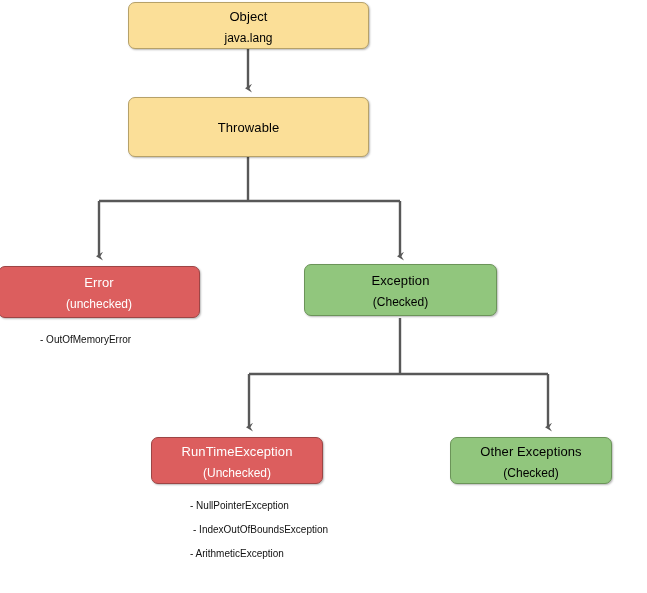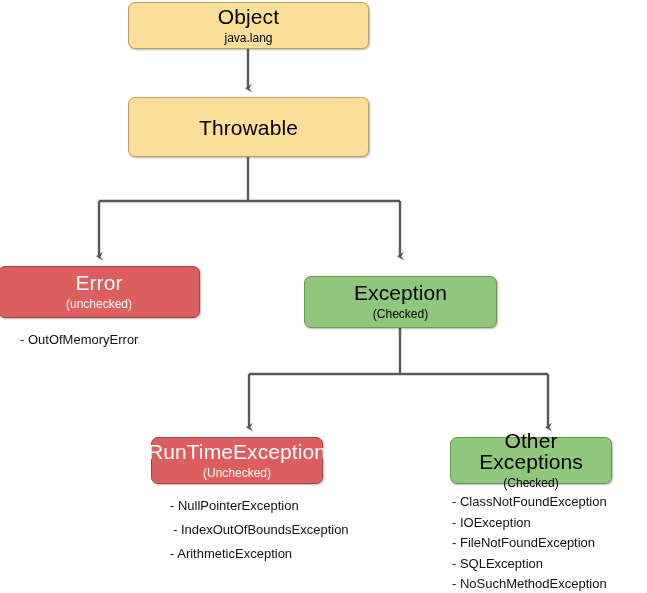--- a/index.html
+++ b/index.html
@@ -26,21 +26,21 @@
     border-radius: 7px;
     border: 1px solid #9a9a9a;
     display: flex;
     flex-direction: column;
     align-items: center;
     justify-content: center;
     box-shadow: 1px 1px 2px rgba(0,0,0,0.28);
     text-align: center;
   }
   .node .title {
-    font-size: 21px;
+    font-size: 13px;
     line-height: 21px;
     letter-spacing: 0.1px;
   }
   .node .subtitle {
     font-size: 12px;
     line-height: 16px;
     margin-top: 3px;
   }
   .node.yellow {
     background: #fbdf98;
@@ -54,24 +54,25 @@
   }
   .node.green {
     background: #91c67d;
     border-color: #6b9459;
     color: #000000;
   }
 
   
   .list {
     position: absolute;
-    font-size: 13px;
+    font-size: 10px;
     color: #111111;
     line-height: 23px;
     white-space: nowrap;
+    margin-left: 20px;
   }
   .list .item { display: block; }
 
   
   .edges {
     position: absolute;
     left: 0;
     top: 0;
     width: 647px;
     height: 593px;
@@ -112,21 +113,21 @@
 
   <div class="node yellow" style="left:128px; top:97px; width:241px; height:60px;">
     <div class="title">Throwable</div>
   </div>
 
   <div class="node red" style="left:-2px; top:266px; width:202px; height:52px;">
     <div class="title">Error</div>
     <div class="subtitle">(unchecked)</div>
   </div>
 
-  <div class="node green" style="left:304px; top:276px; width:193px; height:52px;">
+  <div class="node green" style="left:304px; top:264px; width:193px; height:52px;">
     <div class="title">Exception</div>
     <div class="subtitle">(Checked)</div>
   </div>
 
   <div class="node red" style="left:151px; top:437px; width:172px; height:47px;">
     <div class="title">RunTimeException</div>
     <div class="subtitle">(Unchecked)</div>
   </div>
 
   <div class="node green" style="left:450px; top:437px; width:162px; height:47px;">
@@ -137,21 +138,14 @@
   <div class="list" style="left:20px; top:328px;">
     <span class="item">- OutOfMemoryError</span>
   </div>
 
   <div class="list" style="left:170px; top:494px; line-height:24px;">
     <span class="item">- NullPointerException</span>
     <span class="item" style="padding-left:3px;">- IndexOutOfBoundsException</span>
     <span class="item">- ArithmeticException</span>
   </div>
 
-  <div class="list" style="left:452px; top:492px; line-height:20.5px;">
-    <span class="item">- ClassNotFoundException</span>
-    <span class="item">- IOException</span>
-    <span class="item">- FileNotFoundException</span>
-    <span class="item">- SQLException</span>
-    <span class="item">- NoSuchMethodException</span>
-  </div>
 
 </div>
 
 </body></html>

